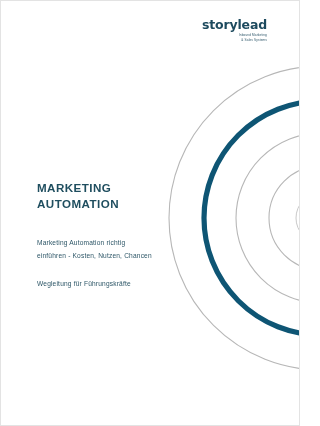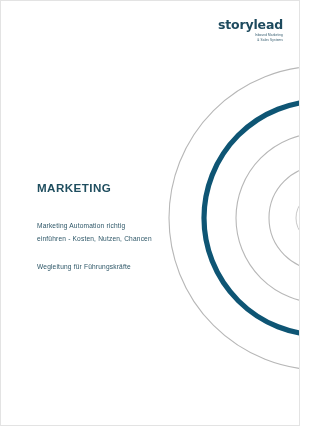--- a/index.html
+++ b/index.html
@@ -27,21 +27,21 @@
     position: absolute;
     left: 0;
     top: 0;
     width: 300px;
     height: 426px;
     pointer-events: none;
   }
   
   #logo {
     position: absolute;
-    right: 16px;
+    right: 32px;
     top: 17px;
     text-align: right;
     z-index: 5;
   }
   #logo .wordmark {
     font-family: "DejaVu Sans", sans-serif;
     font-size: 12.5px;
     font-weight: 700;
     letter-spacing: -0.15px;
     color: #1d4a5e;
@@ -126,20 +126,21 @@
     <div class="tagline" style="color: rgb(43, 85, 104);">
       <div>Inbound Marketing</div>
       <div>&amp; Sales Systems</div>
     </div>
   </div>
 
   <div id="titleblock">
 
     <div class="maintitle" style="color: rgb(31, 78, 95);">
       <span class="line">MARKETING</span>
+      <span class="line">AUTOMATION</span>
     </div>
 
     <div class="subtitle" style="color: rgb(45, 86, 103);">
       <span class="line">Marketing Automation richtig</span>
       <span class="line">einführen - Kosten, Nutzen, Chancen</span>
     </div>
 
     <div class="kicker" style="color: rgb(45, 86, 103);">Wegleitung für Führungskräfte</div>
   </div>
 

